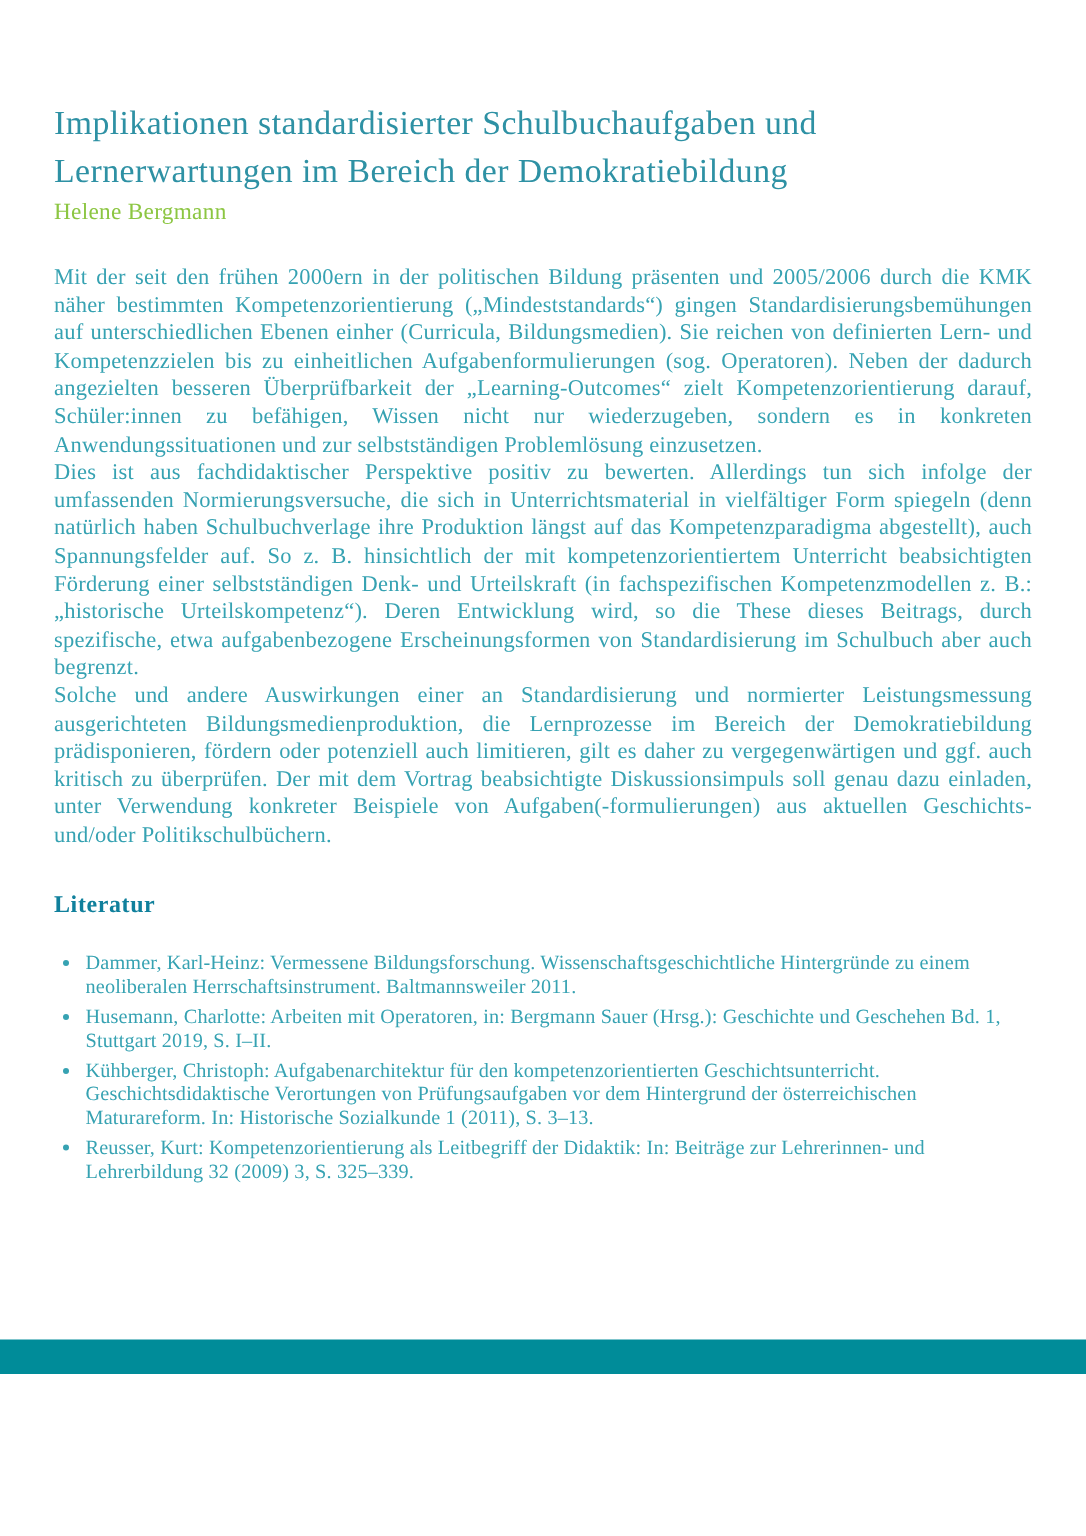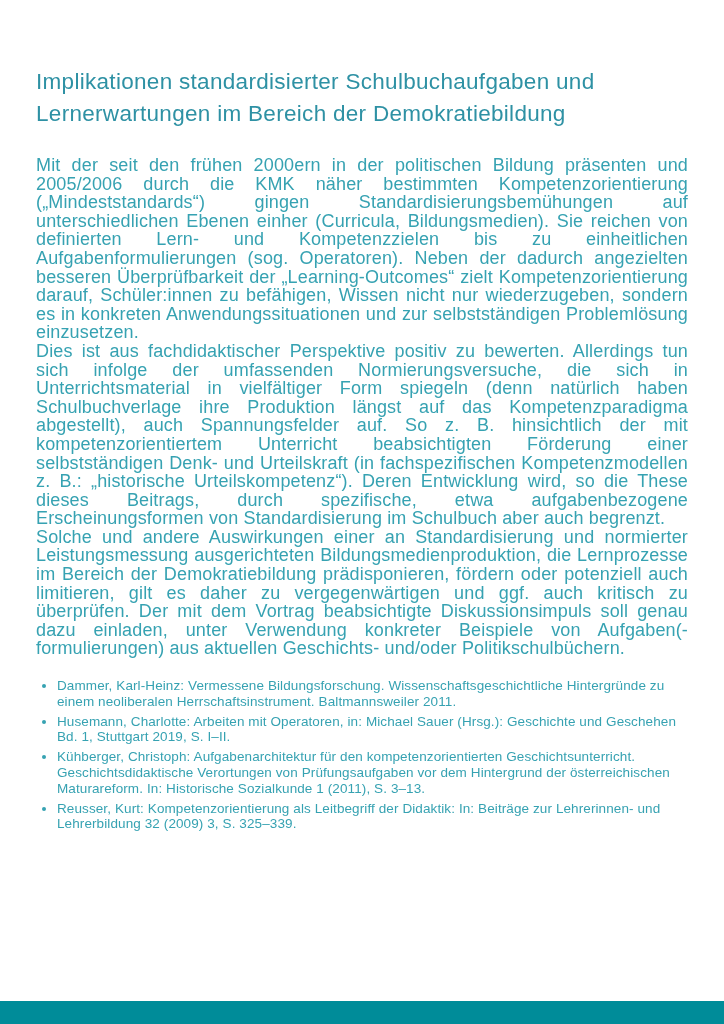--- a/index.html
+++ b/index.html
@@ -7,24 +7,24 @@
     --author: #8CC642;
     --body: #36A2B2;
     --heading: #10809C;
     --footerBar: #008C99;
   }
   * { margin: 0; padding: 0; box-sizing: border-box; }
   html, body { background: #ffffff; }
   .page {
     position: relative;
     width: 724px;
-    height: 1024px;
+    height: 916px;
     background: #ffffff;
     overflow: hidden;
-    font-family: Liberation Sans, sans-serif;
+    font-family: Liberation Serif, serif;
   }
   .content {
     padding: 66px 36px 0 36px;
   }
   .title {
     font-size: 22.5px;
     line-height: 32px;
     font-weight: 400;
     letter-spacing: 0.3px;
     color: var(--title);
@@ -33,21 +33,21 @@
     margin-top: 3px;
     font-size: 15.5px;
     line-height: 17px;
     letter-spacing: 0.2px;
     color: var(--author);
   }
   .abstract {
     margin-top: 26px;
   }
   .abstract p {
-    font-size: 18px;
+    font-size: 15px;
     line-height: 18.6px;
     letter-spacing: 0.15px;
     color: var(--body);
     text-align: justify;
   }
   .lit-heading {
     margin-top: 28px;
     font-size: 16px;
     line-height: 20px;
     font-weight: 700;
@@ -76,31 +76,33 @@
   }
 </style>
 </head>
 <body>
 
 <div class="page">
   <div class="content">
 
     <h1 class="title">Implikationen standardisierter Schulbuchaufgaben und Lernerwartungen im Bereich der Demokratiebildung</h1>
 
+    <div class="author">Helene Bergmann</div>
 
     <div class="abstract">
       <p>Mit der seit den frühen 2000ern in der politischen Bildung präsenten und 2005/2006 durch die KMK näher bestimmten Kompetenzorientierung („Mindeststandards“) gingen Standardisierungsbemühungen auf unterschiedlichen Ebenen einher (Curricula, Bildungsmedien). Sie reichen von definierten Lern- und Kompetenzzielen bis zu einheitlichen Aufgabenformulierungen (sog. Operatoren). Neben der dadurch angezielten besseren Überprüfbarkeit der „Learning-Outcomes“ zielt Kompetenzorientierung darauf, Schüler:innen zu befähigen, Wissen nicht nur wiederzugeben, sondern es in konkreten Anwendungssituationen und zur selbstständigen Problemlösung einzusetzen.</p>
       <p>Dies ist aus fachdidaktischer Perspektive positiv zu bewerten. Allerdings tun sich infolge der umfassenden Normierungsversuche, die sich in Unterrichtsmaterial in vielfältiger Form spiegeln (denn natürlich haben Schulbuchverlage ihre Produktion längst auf das Kompetenzparadigma abgestellt), auch Spannungsfelder auf. So z. B. hinsichtlich der mit kompetenzorientiertem Unterricht beabsichtigten Förderung einer selbstständigen Denk- und Urteilskraft (in fachspezifischen Kompetenzmodellen z. B.: „historische Urteilskompetenz“). Deren Entwicklung wird, so die These dieses Beitrags, durch spezifische, etwa aufgabenbezogene Erscheinungsformen von Standardisierung im Schulbuch aber auch begrenzt.</p>
       <p>Solche und andere Auswirkungen einer an Standardisierung und normierter Leistungsmessung ausgerichteten Bildungsmedienproduktion, die Lernprozesse im Bereich der Demokratiebildung prädisponieren, fördern oder potenziell auch limitieren, gilt es daher zu vergegenwärtigen und ggf. auch kritisch zu überprüfen. Der mit dem Vortrag beabsichtigte Diskussionsimpuls soll genau dazu einladen, unter Verwendung konkreter Beispiele von Aufgaben(-formulierungen) aus aktuellen Geschichts- und/oder Politikschulbüchern.</p>
     </div>
 
+    <div class="lit-heading">Literatur</div>
 
     <ul class="references">
       <li>Dammer, Karl-Heinz: Vermessene Bildungsforschung. Wissenschaftsgeschichtliche Hintergründe zu einem neoliberalen Herrschaftsinstrument. Baltmannsweiler 2011.</li>
-      <li>Husemann, Charlotte: Arbeiten mit Operatoren, in: Michael Sauer (Hrsg.): Geschichte und Geschehen Bd. 1, Stuttgart 2019, S. I–II.</li>
+      <li>Husemann, Charlotte: Arbeiten mit Operatoren, in: Bergmann Sauer (Hrsg.): Geschichte und Geschehen Bd. 1, Stuttgart 2019, S. I–II.</li>
       <li>Kühberger, Christoph: Aufgabenarchitektur für den kompetenzorientierten Geschichtsunterricht. Geschichtsdidaktische Verortungen von Prüfungsaufgaben vor dem Hintergrund der österreichischen Maturareform. In: Historische Sozialkunde 1 (2011), S. 3–13.</li>
       <li>Reusser, Kurt: Kompetenzorientierung als Leitbegriff der Didaktik: In: Beiträge zur Lehrerinnen- und Lehrerbildung 32 (2009) 3, S. 325–339.</li>
     </ul>
 
   </div>
 
   <div class="footer-bar"></div>
 </div>
 
 </body></html>

